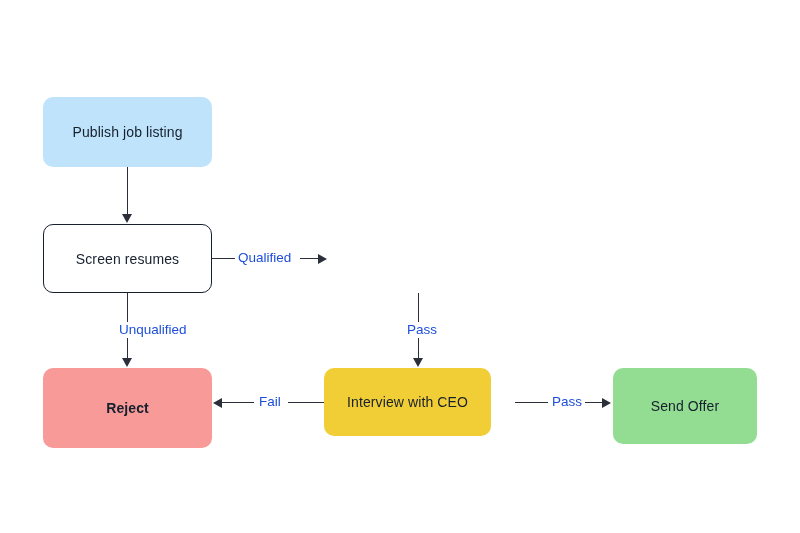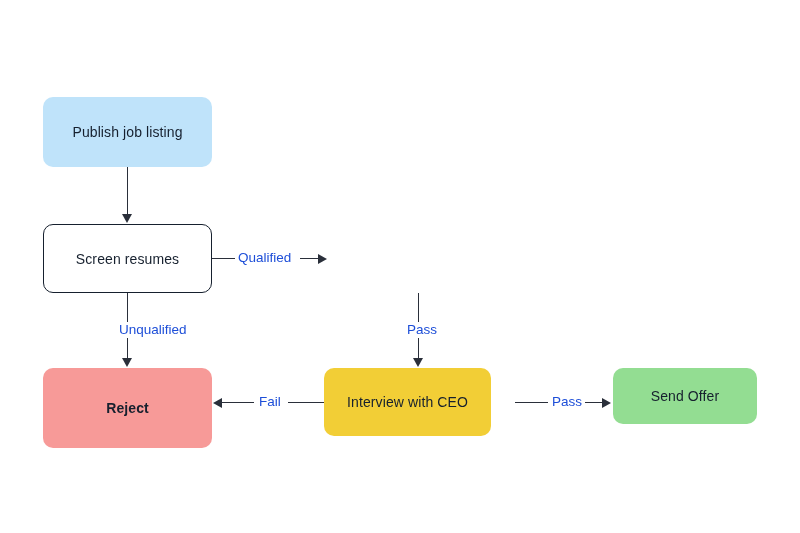--- a/index.html
+++ b/index.html
@@ -124,17 +124,17 @@
 
 
   <div class="node fill" style="left:43px; top:368px; width:169px; height:80px; background:#f79a98;font-weight:bold;">
     <span>Reject</span>
   </div>
 
   <div class="node fill" style="left:324px; top:368px; width:167px; height:68px; background:#f2ce36;">
     <span>Interview with CEO</span>
   </div>
 
-  <div class="node fill" style="left:613px; top:368px; width:144px; height:56px; background:#93dd92;">
+  <div class="node fill" style="left:613px; top:368px; width:144px; height:76px; background:#93dd92;">
     <span>Send Offer</span>
   </div>
 
 </div>
 
 </body></html>

